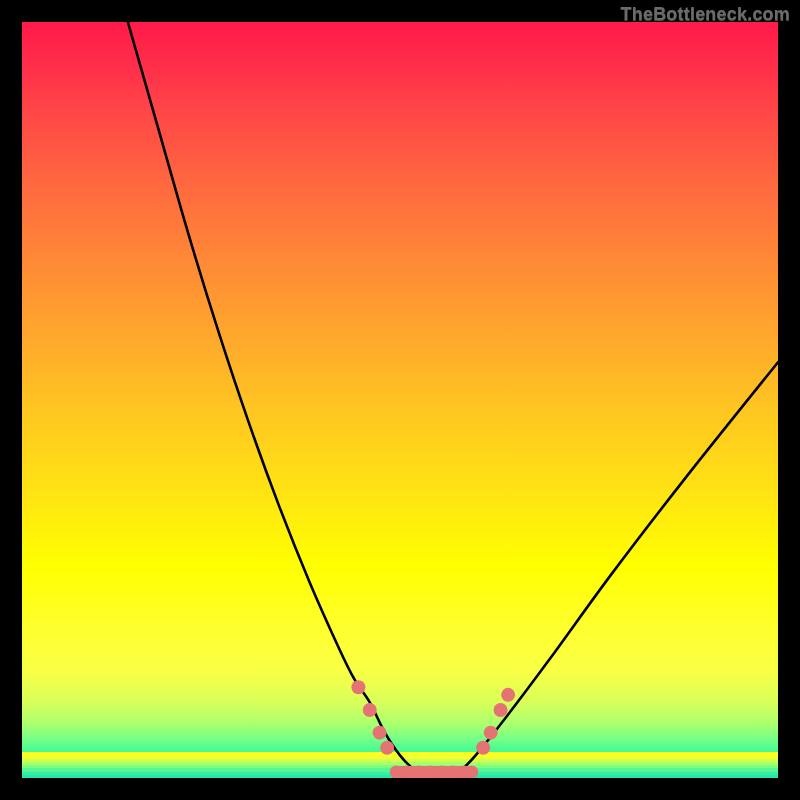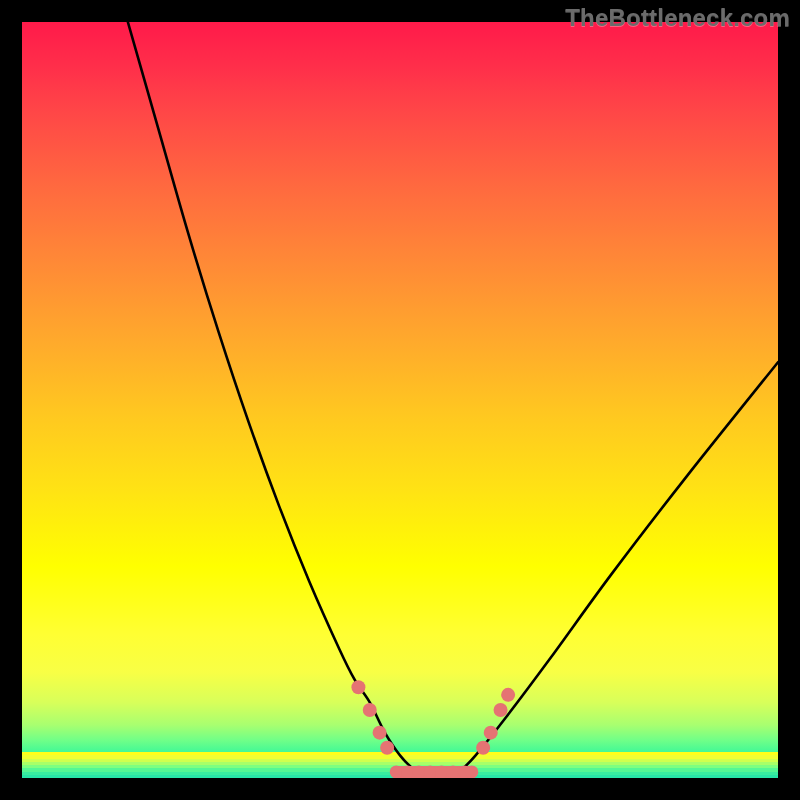--- a/index.html
+++ b/index.html
@@ -46,21 +46,21 @@
     flex-direction: column;
   }
   .bottom-stripes div {
     flex: 1;
   }
   .watermark {
     position: absolute;
     top: 4px;
     right: 10px;
     font-family: Arial, Helvetica, sans-serif;
-    font-size: 24px;
+    font-size: 18px;
     font-weight: 600;
     color: #6b6b6b;
     text-shadow: 0 1px 0 rgba(255,255,255,0.3);
     letter-spacing: 0.2px;
   }
   svg {
     position: absolute;
     left: 22px;
     top: 22px;
     width: 756px;

